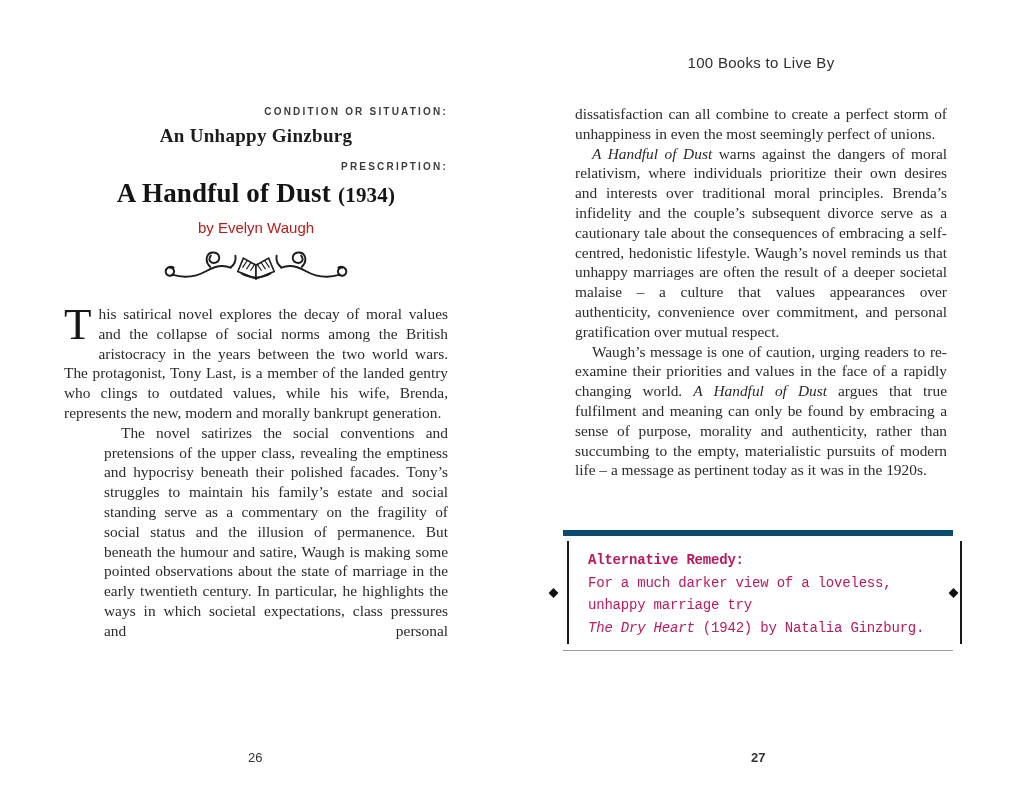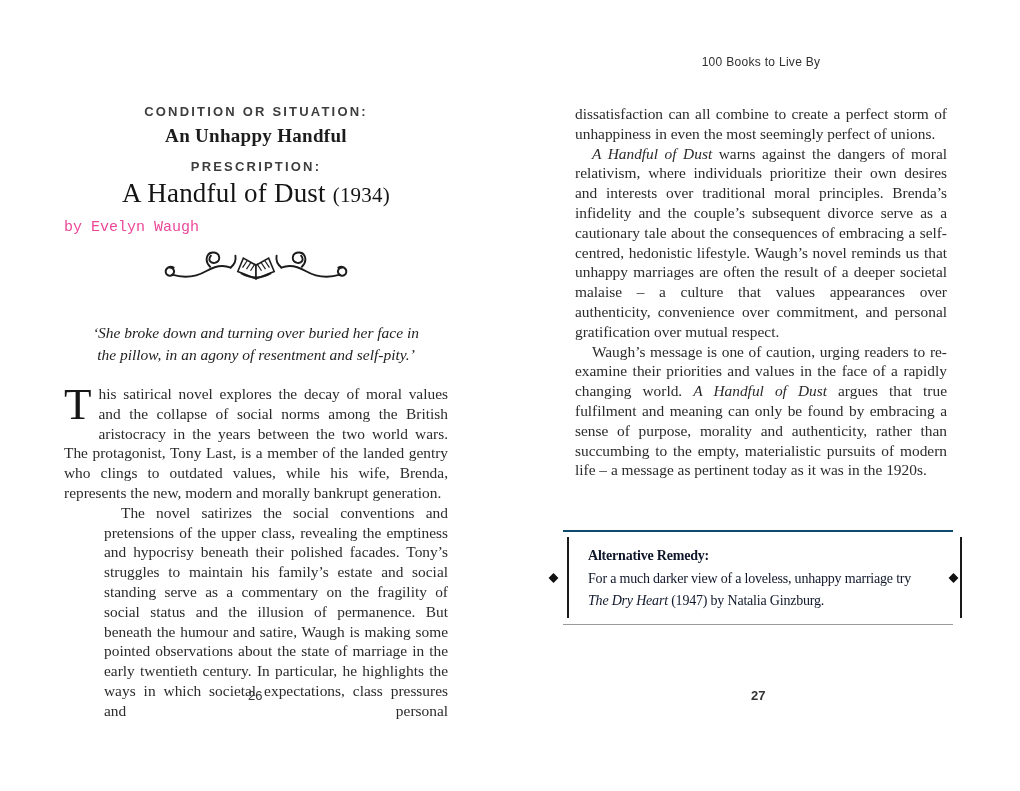--- a/index.html
+++ b/index.html
@@ -10,37 +10,37 @@
     font-family: "Liberation Serif", "DejaVu Serif", serif;
     color: #2e2e2e;
     overflow: hidden;
   }
   .spread { position: relative; width: 1020px; height: 791px; background: #ffffff; }
 
   
   .col-left { position: absolute; left: 64px; top: 106px; width: 384px; }
   .small-label {
     font-family: "Liberation Sans", "DejaVu Sans", sans-serif;
-    font-size: 13px; font-weight: 600; letter-spacing: 2.2px;
-    color: #3d3d3d; text-align: center; line-height: 12px;
+    font-size: 10px; font-weight: 600; letter-spacing: 2.2px;
+    color: #3d3d3d; text-align: right; line-height: 12px;
   }
   .condition-title {
     font-size: 19px; font-weight: 700; text-align: center;
     letter-spacing: 0.3px; line-height: 22px; margin-top: 7px; color: #1c1c1c;
   }
   .presc-label { margin-top: 14px; }
   .book-title {
-    font-size: 27px; font-weight: 400; text-align: center;
+    font-size: 27px; font-weight: 700; text-align: center;
     line-height: 32px; margin-top: 4px; color: #141414; letter-spacing: 0.2px;
   }
   .book-title .year { font-size: 21px; }
   .byline {
-    font-family: Liberation Mono, monospace;
-    font-size: 15px; line-height: 18px;
-    margin-top: 8px; color: #ec4899;
+    font-family: Liberation Sans, sans-serif;
+    font-size: 15px; text-align: center; line-height: 18px;
+    margin-top: 8px; color: #b91c1c;
   }
   .ornament-wrap { margin-top: 9px; text-align: center; line-height: 0; }
   .pull-quote {
     font-style: italic; text-align: center;
     font-size: 15.5px; line-height: 22px; margin-top: 36px; color: #222;
   }
   .body-text {
     margin-top: 18px; font-size: 15.4px; line-height: 19.8px;
     text-align: justify; color: #2b2b2b;
   }
@@ -50,63 +50,63 @@
   .dropcap {
     float: left; font-size: 45px; line-height: 36px; height: 38px;
     margin: 2px 7px 0 0; color: #161616;
   }
   .em { font-style: italic; text-align: right; }
 
   
   .col-right { position: absolute; left: 575px; top: 56px; width: 372px; }
   .running-header {
     font-family: "Liberation Sans", "DejaVu Sans", sans-serif;
-    font-size: 12px; text-align: center; color: #2f2f2f;
+    font-size: 15px; text-align: center; color: #2f2f2f;
     letter-spacing: 0.3px; line-height: 13px;
   }
   .col-right .body-text { margin-top: 35px; }
 
   .remedy-box {
     position: relative; margin-top: 50px; margin-left: -12px; width: 390px;
-    border-top: 2px solid #0c4a6e; border-bottom: 1px solid #9b9b9b;
+    border-top: 6px solid #0c4a6e; border-bottom: 1px solid #9b9b9b;
     padding: 13px 10px 11px 25px;
-    font-family: Liberation Serif, serif;
-    font-size: 14px; line-height: 22.5px; letter-spacing: -0.2px; color: #0f172a;
+    font-family: Liberation Mono, monospace;
+    font-size: 14px; line-height: 22.5px; letter-spacing: -0.2px; color: #be185d;
   }
   .remedy-box p { margin: 0; }
   .remedy-heading { font-weight: 700; }
   .v-line { position: absolute; top: 5px; bottom: 6px; width: 2px; background: #1a1a1a; }
   .v-line.left { left: 4px; }
   .v-line.right { right: -9px; }
   .diamond {
     position: absolute; top: 50%; width: 7px; height: 7px; background: #111;
     transform: translateY(-50%) rotate(45deg);
   }
   .diamond.left { left: -13px; }
   .diamond.right { right: -4px; }
 
   
   .pgnum {
-    position: absolute; top: 688px;
+    position: absolute; top: 750px;
     font-family: "Liberation Sans", "DejaVu Sans", sans-serif;
     font-size: 13px; color: #333;
   }
   .pgnum.left { left: 248px; }
   .pgnum.right { left: 751px; font-weight: bold; }
 </style>
 </head>
 <body>
 
 <div class="spread">
 
   <div class="col-left">
 
     <div class="small-label">CONDITION OR SITUATION:</div>
 
-    <div class="condition-title">An Unhappy Handful</div>
+    <div class="condition-title">An Unhappy Ginzburg</div>
 
     <div class="small-label presc-label">PRESCRIPTION:</div>
 
     <div class="book-title"><span>A Handful of Dust</span> <span class="year">(1934)</span></div>
 
     <div class="byline">by Evelyn Waugh</div>
 
     <div class="ornament-wrap">
       <svg viewBox="0 0 240 50" width="190" height="40" aria-hidden="true">
         <g stroke="#1c1c1c" fill="none" stroke-width="2.4" stroke-linecap="round">
@@ -127,21 +127,20 @@
               <path d="M113,31 L119,22"></path>
             <path d="M137,27 L131,18"></path>
               <path d="M132,29 L126,20"></path>
               <path d="M127,31 L121,22"></path>
           </g>
           <path d="M101,34 q19,11 38,0" fill="none" stroke="#1c1c1c" stroke-width="2.4"></path>
         </g>
       </svg>
     </div>
 
-    <div class="pull-quote"><span>‘She broke down and turning over buried her face in</span><br><span>the pillow, in an agony of resentment and self-pity.’</span></div>
 
     <div class="body-text">
       <p><span class="dropcap">T</span><span>his satirical novel explores the decay of moral values and the collapse of social norms among the British aristocracy in the years between the two world wars. The protagonist, Tony Last, is a member of the landed gentry who clings to outdated values, while his wife, Brenda, represents the new, modern and morally bankrupt generation.</span></p>
       <p class="indent justify-last"><span>The novel satirizes the social conventions and pretensions of the upper class, revealing the emptiness and hypocrisy beneath their polished facades. Tony’s struggles to maintain his family’s estate and social standing serve as a commentary on the fragility of social status and the illusion of permanence. But beneath the humour and satire, Waugh is making some pointed observations about the state of marriage in the early twentieth century. In particular, he highlights the ways in which societal expectations, class pressures and personal</span></p>
     </div>
   </div>
 
   <div class="col-right">
 
     <div class="running-header">100 Books to Live By</div>
@@ -150,20 +149,20 @@
       <p><span>dissatisfaction can all combine to create a perfect storm of unhappiness in even the most seemingly perfect of unions.</span></p>
       <p class="indent"><span class="em">A Handful of Dust</span><span> warns against the dangers of moral relativism, where individuals prioritize their own desires and interests over traditional moral principles. Brenda’s infidelity and the couple’s subsequent divorce serve as a cautionary tale about the consequences of embracing a self-centred, hedonistic lifestyle. Waugh’s novel reminds us that unhappy marriages are often the result of a deeper societal malaise – a culture that values appearances over authenticity, convenience over commitment, and personal gratification over mutual respect.</span></p>
       <p class="indent"><span>Waugh’s message is one of caution, urging readers to re-examine their priorities and values in the face of a rapidly changing world. </span><span class="em">A Handful of Dust</span><span> argues that true fulfilment and meaning can only be found by embracing a sense of purpose, morality and authenticity, rather than succumbing to the empty, materialistic pursuits of modern life – a message as pertinent today as it was in the 1920s.</span></p>
     </div>
 
     <div class="remedy-box">
       <span class="v-line left"></span>
       <span class="v-line right"></span>
       <span class="diamond left"></span>
       <span class="diamond right"></span>
-      <p><span class="remedy-heading">Alternative Remedy:</span><br><span>For a much darker view of a loveless, unhappy marriage try</span><br><span class="em">The Dry Heart</span><span> (1947) by Natalia Ginzburg.</span></p>
+      <p><span class="remedy-heading">Alternative Remedy:</span><br><span>For a much darker view of a loveless, unhappy marriage try</span><br><span class="em">The Dry Heart</span><span> (1942) by Natalia Ginzburg.</span></p>
     </div>
   </div>
 
   <div class="pgnum left">26</div>
   <div class="pgnum right">27</div>
 
 </div>
 
 </body></html>

